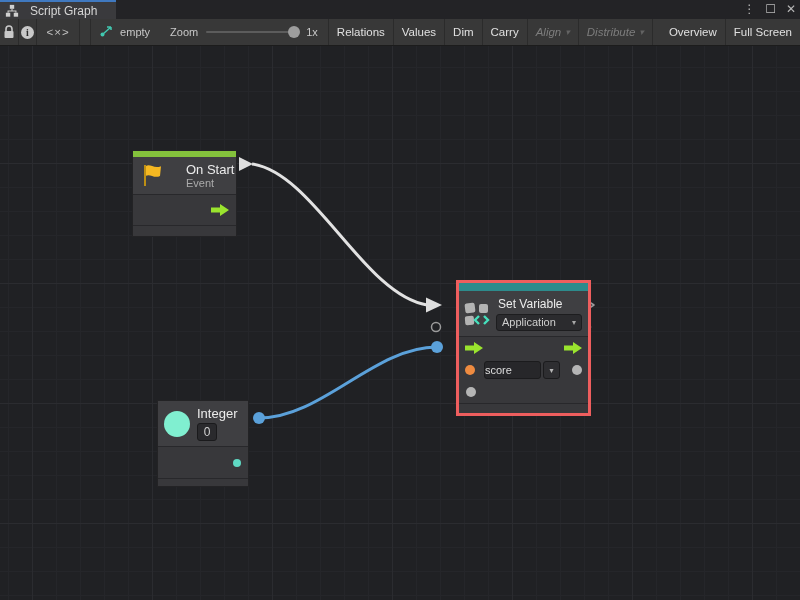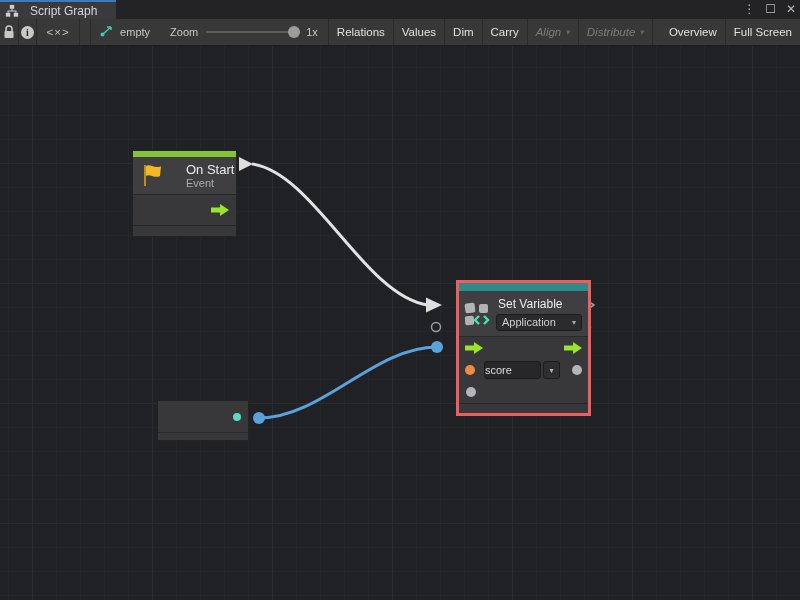--- a/index.html
+++ b/index.html
@@ -256,19 +256,28 @@
         <span class="dot dot-gray"></span>
       </div>
       <div class="sv-row sv-row3">
         <span class="dot dot-gray"></span>
       </div>
     </div>
     <div class="node-footer"></div>
   </div>
 
   <div class="node integer">
+    <div class="node-header">
+      <span class="int-circle"></span>
+      <div class="int-col">
+        <span class="node-title">Integer</span>
+        <div class="int-valuebox">
+          <span>0</span>
+        </div>
+      </div>
+    </div>
     <div class="node-body">
       <span class="dot dot-teal"></span>
     </div>
     <div class="node-footer"></div>
   </div>
 
 </div>
 
 </body></html>

